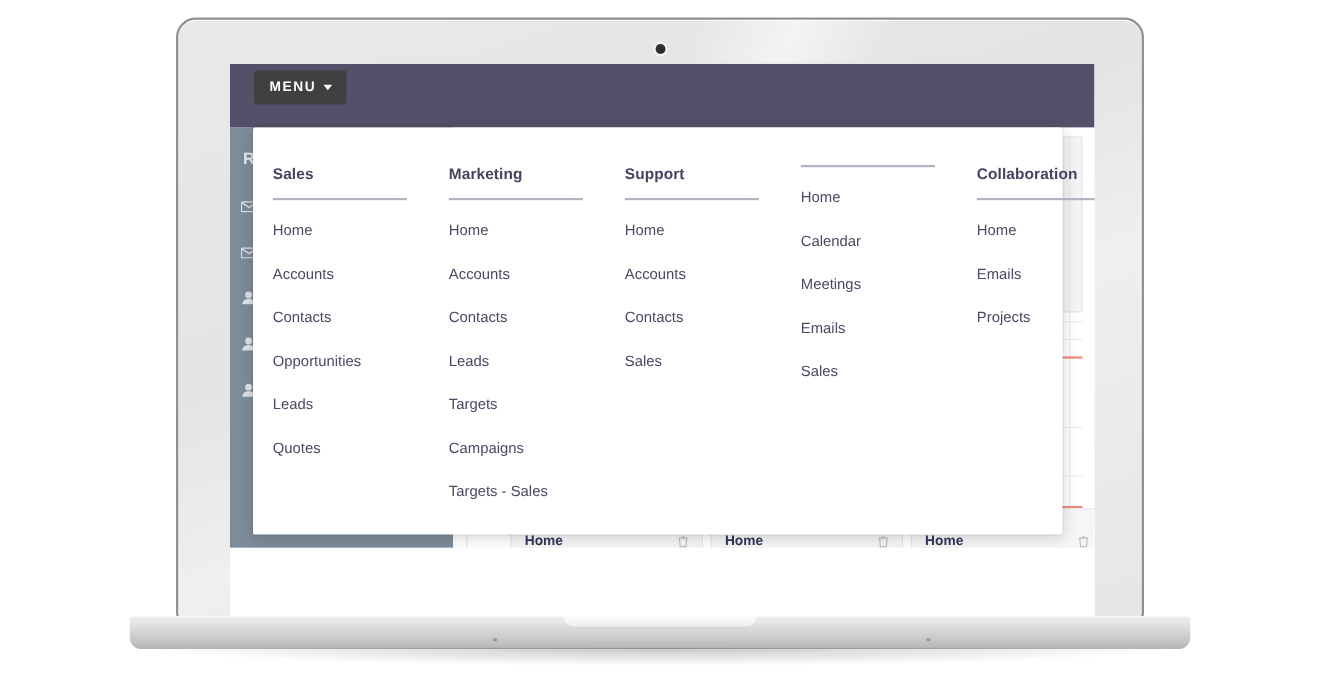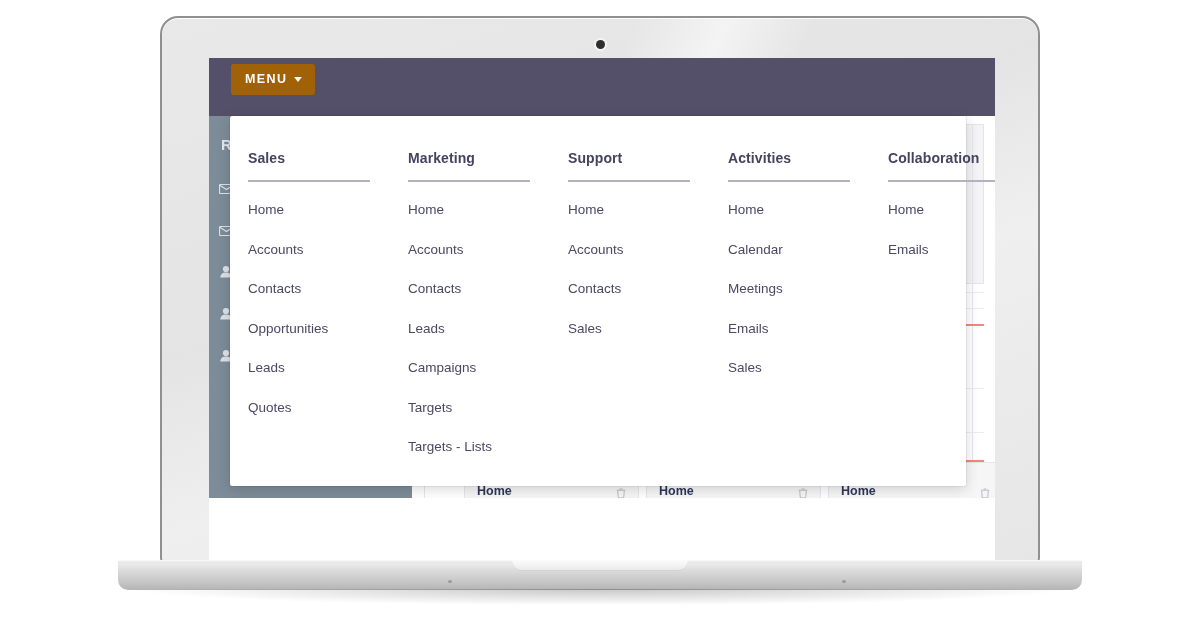--- a/index.html
+++ b/index.html
@@ -125,21 +125,21 @@
     position: absolute;
     left: 0; top: 0;
     width: 786px;
     height: 58px;
     background: #54506a;
   }
   .menu-button {
     position: absolute;
     left: 22px;
     top: 6px;
-    background: #a16207;
+    background: #404040;
     color: #ffffff;
     font-size: 12.5px;
     font-weight: 700;
     letter-spacing: 1.4px;
     padding: 9px 13px 9px 14px;
     border-radius: 3px;
     line-height: 1;
     display: flex;
     align-items: center;
     gap: 7px;
@@ -439,49 +439,49 @@
             <div class="mm-item">Quotes</div>
           </div>
 
           <div class="mm-col c1">
             <div class="mm-head">Marketing</div>
             <div class="mm-head-rule"></div>
             <div class="mm-item">Home</div>
             <div class="mm-item">Accounts</div>
             <div class="mm-item">Contacts</div>
             <div class="mm-item">Leads</div>
+            <div class="mm-item">Targets</div>
             <div class="mm-item">Campaigns</div>
-            <div class="mm-item">Targets</div>
-            <div class="mm-item">Targets - Lists</div>
+            <div class="mm-item">Targets - Sales</div>
           </div>
 
           <div class="mm-col c2">
             <div class="mm-head">Support</div>
             <div class="mm-head-rule"></div>
             <div class="mm-item">Home</div>
             <div class="mm-item">Accounts</div>
             <div class="mm-item">Contacts</div>
             <div class="mm-item">Sales</div>
           </div>
 
           <div class="mm-col c3">
-            <div class="mm-head">Activities</div>
             <div class="mm-head-rule"></div>
             <div class="mm-item">Home</div>
             <div class="mm-item">Calendar</div>
             <div class="mm-item">Meetings</div>
             <div class="mm-item">Emails</div>
             <div class="mm-item">Sales</div>
           </div>
 
           <div class="mm-col c4">
             <div class="mm-head">Collaboration</div>
             <div class="mm-head-rule"></div>
             <div class="mm-item">Home</div>
             <div class="mm-item">Emails</div>
+            <div class="mm-item">Projects</div>
           </div>
 
         </div>
 
       </div>
 
       <div class="screen-bottom"></div>
     </div>
   </div>
 

